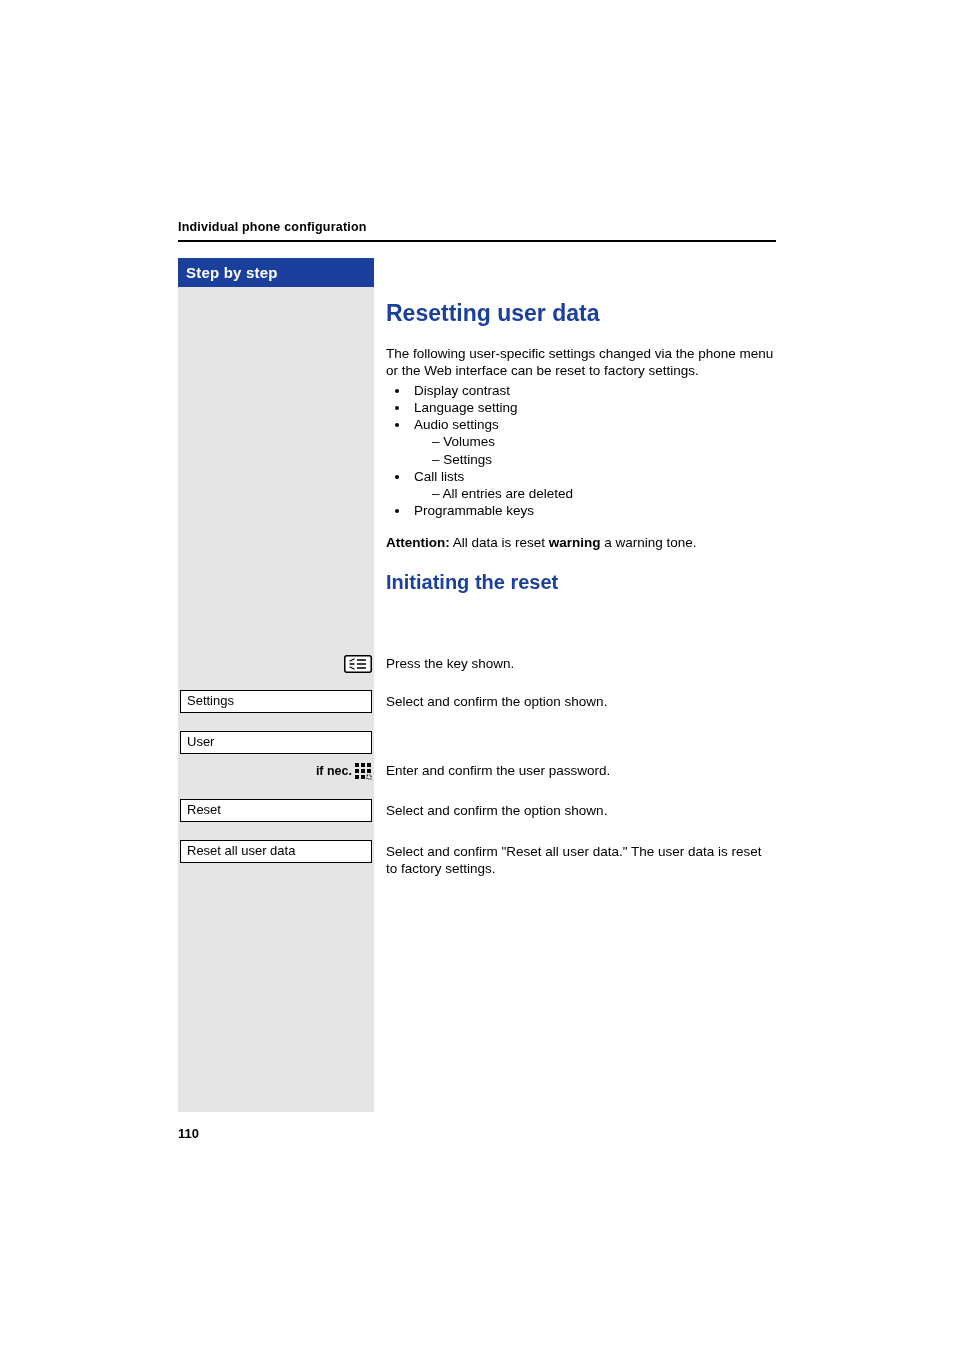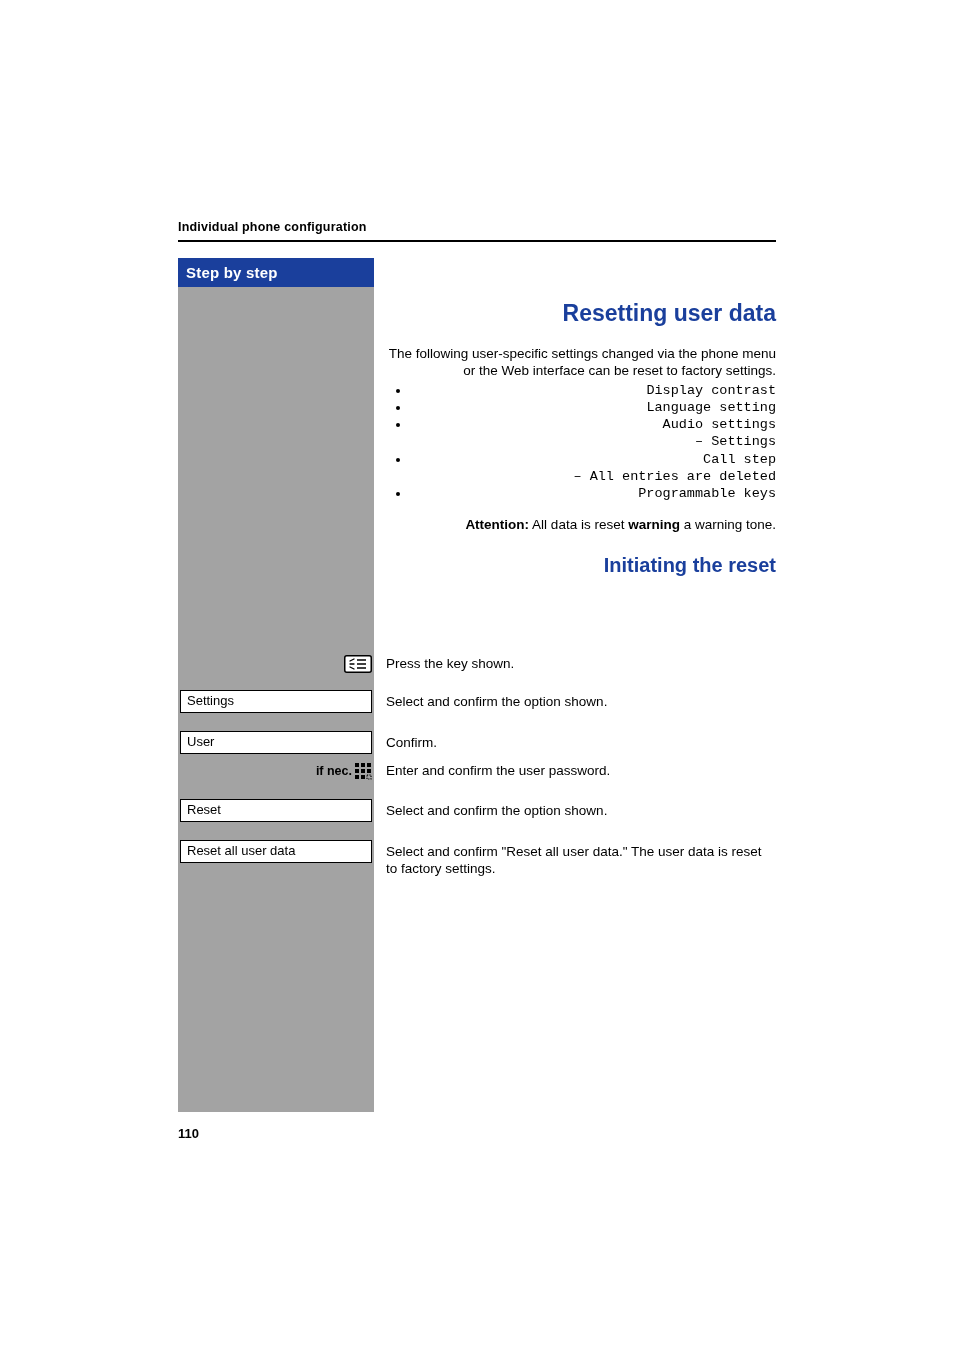--- a/index.html
+++ b/index.html
@@ -32,37 +32,36 @@
     width: 598px;
     height: 0;
     border-top: 2px solid #000;
   }
   .sidebar {
     position: absolute;
     top: 258px;
     left: 178px;
     width: 196px;
     height: 854px;
-    background: #a3a3a3;
+    background: #e5e5e5;
   }
   .sidebar-header {
     background: #1a3f9c;
     color: #fff;
     font-weight: 700;
     font-size: 15px;
     padding: 6px 8px 6px 8px;
     font-family: Arial, Helvetica, sans-serif;
     letter-spacing: 0.2px;
   }
   .content {
     position: absolute;
     top: 258px;
     left: 386px;
     width: 390px;
-    text-align: right;
   }
   h1.section {
     color: #1a3f9c;
     font-weight: 700;
     font-size: 23px;
     margin: 42px 0 18px 0;
     font-family: Arial, Helvetica, sans-serif;
   }
   h2.subsection {
     color: #1a3f9c;
@@ -81,21 +80,20 @@
     margin: 0 0 0 0;
     padding-left: 24px;
     font-size: 13.5px;
     line-height: 1.28;
     font-weight: 300;
   }
   ul.l1 > li {
     list-style: disc;
     margin: 0;
     padding-left: 4px;
-    font-family: Liberation Mono, monospace;
   }
   ul.l2 {
     margin: 0;
     padding-left: 18px;
     list-style: none;
   }
   ul.l2 > li::before {
     content: "– ";
   }
   .attention {
@@ -174,25 +172,26 @@
     <h1 class="section">Resetting user data</h1>
 
     <p class="body">The following user-specific settings changed via the phone menu or the Web interface can be reset to factory settings.</p>
 
     <ul class="l1">
       <li>Display contrast</li>
       <li>Language setting</li>
       <li>
         <span>Audio settings</span>
         <ul class="l2">
+          <li>Volumes</li>
           <li>Settings</li>
         </ul>
       </li>
       <li>
-        <span>Call step</span>
+        <span>Call lists</span>
         <ul class="l2">
           <li>All entries are deleted</li>
         </ul>
       </li>
       <li>
         <span>Programmable keys</span>
       </li>
     </ul>
 
     <p class="attention">
@@ -221,21 +220,20 @@
     <div class="step-left">
       <div class="display-box">Settings</div>
     </div>
     <div class="step-right" style="top:3px; position:absolute;">Select and confirm the option shown.</div>
   </div>
 
   <div class="step-row" style="top:731px; height:26px;">
     <div class="step-left">
       <div class="display-box">User</div>
     </div>
-    <div class="step-right" style="top:3px; position:absolute;">Confirm.</div>
   </div>
 
   <div class="step-row" style="top:762px; height:24px;">
     <div class="step-left">
       <span class="icon-label-right">if nec.</span>
       <span class="icon-right">
         <svg width="18" height="20" viewBox="0 0 18 20">
           <g fill="#000">
             <rect x="1" y="1" width="4" height="4"></rect>
             <rect x="7" y="1" width="4" height="4"></rect>

